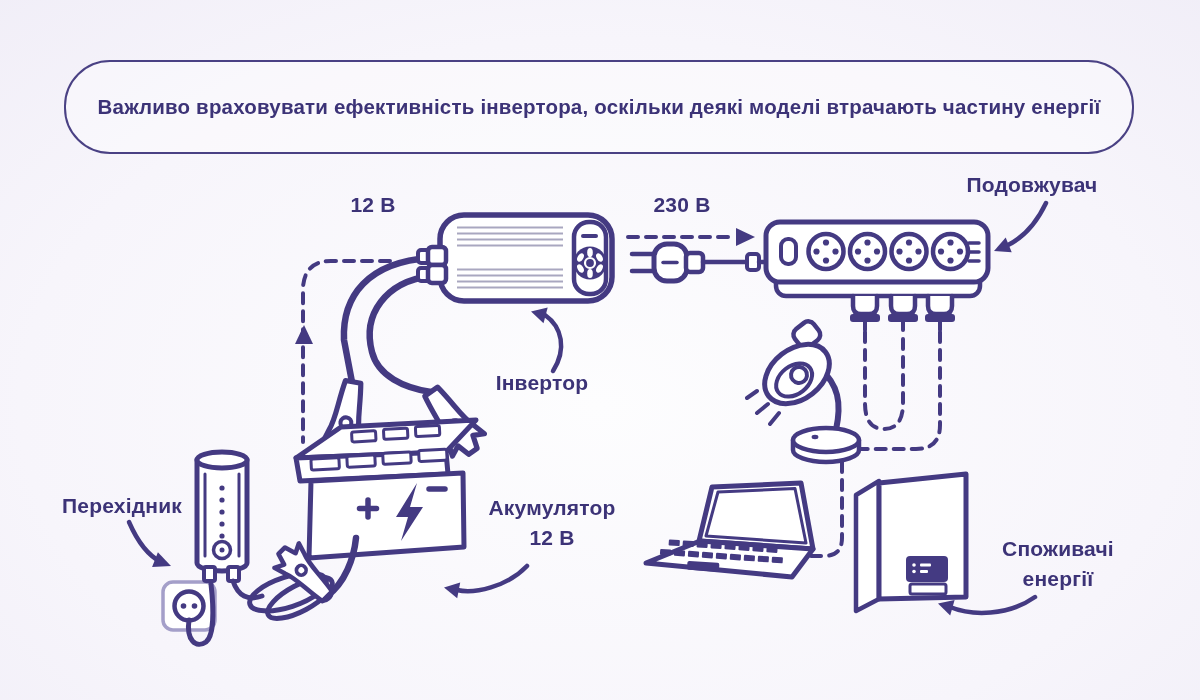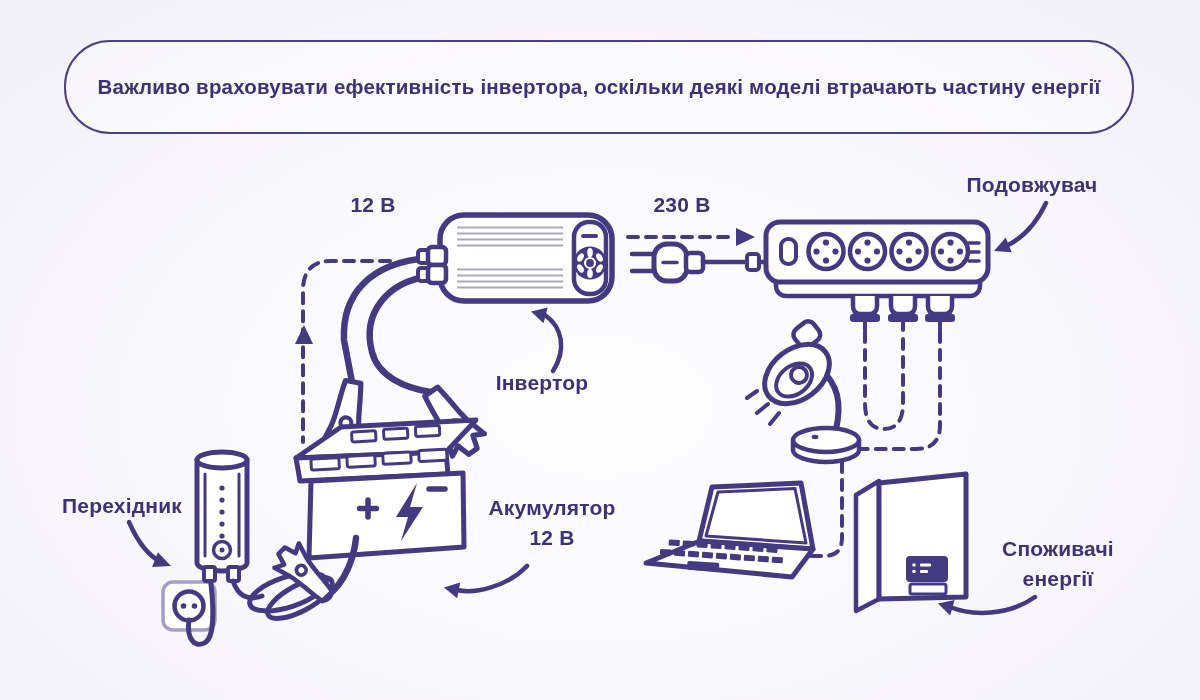--- a/index.html
+++ b/index.html
@@ -9,21 +9,21 @@
     --socket-frame:#a49fc9;
     --bg-edge:#e7e3f2;
   }
   html,body{margin:0;padding:0;}
   .stage{
     position:relative;width:1200px;height:700px;overflow:hidden;
     font-family:"Liberation Sans","DejaVu Sans",sans-serif;
     background:radial-gradient(115% 125% at 50% 58%, #fdfdfe 0%, #f7f5fb 42%, var(--bg-edge) 100%);
   }
   .header-box{
-    position:absolute;left:64px;top:40px;width:1066px;height:90px;
+    position:absolute;left:64px;top:60px;width:1066px;height:90px;
     border:2.5px solid #4a4184;border-radius:46px;
     background:rgba(255,255,255,0.35);
     display:flex;flex-direction:column;align-items:center;justify-content:center;
     color:var(--text);font-size:20.5px;font-weight:600;line-height:1.62;
     text-align:center;letter-spacing:.2px;
   }
   svg{position:absolute;left:0;top:0;}
   svg text{fill:var(--text);font-size:21px;font-weight:600;letter-spacing:.2px;}
   .ln{stroke:var(--line);fill:none;stroke-linecap:round;stroke-linejoin:round;}
   .fw{fill:#ffffff;}

